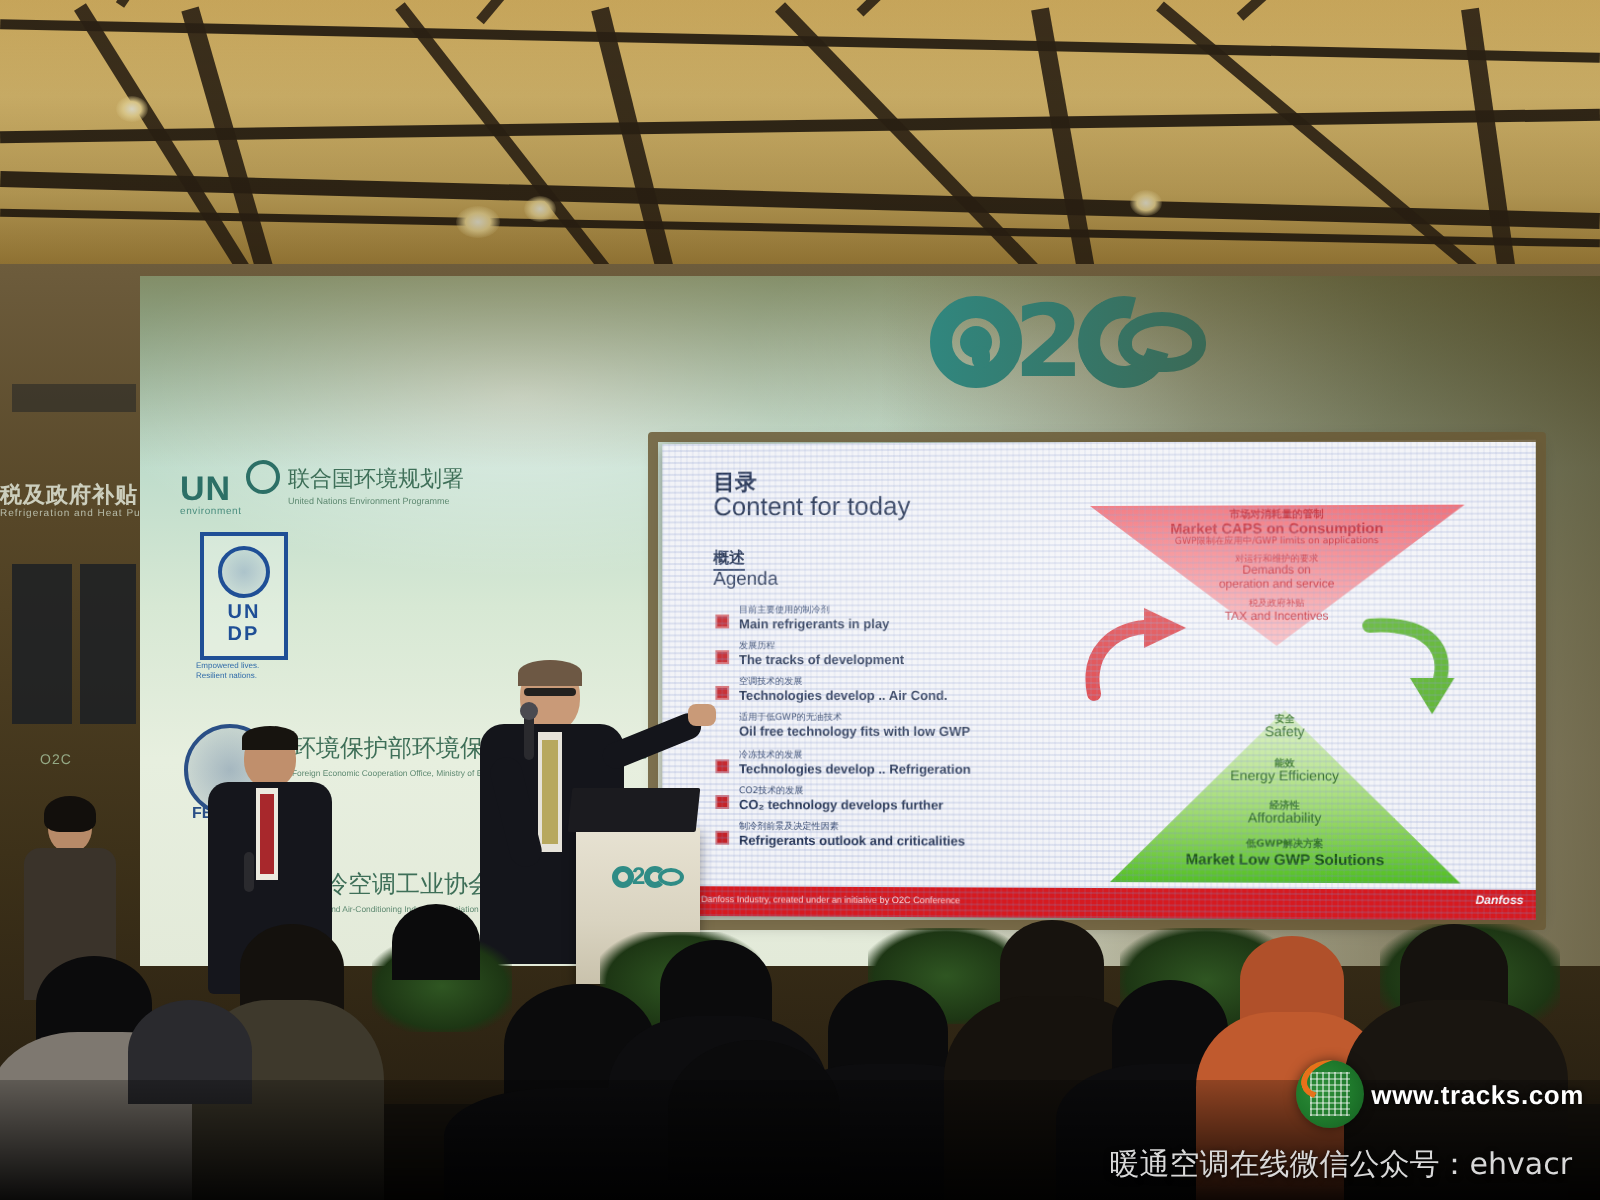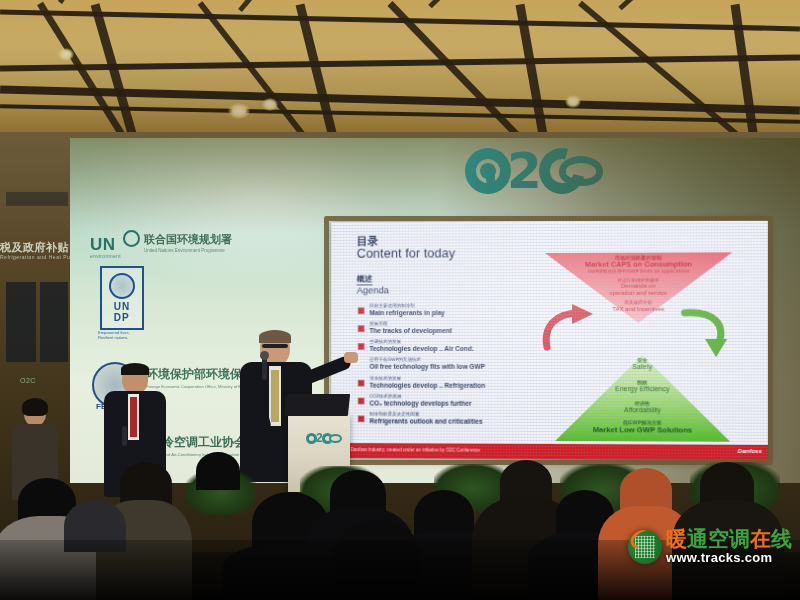--- a/index.html
+++ b/index.html
@@ -40,21 +40,21 @@
   .o2cGlobe{position:absolute;border-radius:50%;background:#2f8c86;}
   .o2c2{color:#2f8c86;font-weight:bold;font-family:"DejaVu Sans",sans-serif;line-height:1;}
   .o2cC{border-radius:50%;border-style:solid;border-color:#2f8c86;box-sizing:border-box;
         border-right-color:transparent;transform:rotate(-30deg);}
   .o2cCloud{position:absolute;border-radius:50%;border:solid #2f8c86;box-sizing:border-box;}
 
   
   .unBlock{position:absolute;}
   .unEnv{color:#2c6f66;font-weight:bold;letter-spacing:.5px;}
   .unSub{color:#4b8e7f;letter-spacing:.3px;}
-  .cnTxt{color:#3e6f58;font-weight:bold;}
+  .cnTxt{color:#3e6f58;font-weight:normal;}
   .cnSub{color:#5f8a72;}
   .undpBox{position:absolute;border:2px solid #1f4f96;background:rgba(255,255,255,.22);
     display:flex;flex-direction:column;align-items:center;justify-content:center;color:#1f4f96;font-weight:bold;}
   .undpSeal{width:22px;height:22px;border-radius:50%;border:2px solid #1f4f96;margin-bottom:2px;
     background:radial-gradient(circle,rgba(31,79,150,.25),rgba(31,79,150,.05));}
   .feco{position:absolute;width:42px;height:42px;border-radius:50%;
     border:2px solid #2a4f86;background:radial-gradient(circle,rgba(42,79,134,.35),rgba(42,79,134,.08));}
 
   
   .screen{position:absolute;left:329px;top:221px;width:437px;height:238px;
@@ -399,20 +399,18 @@
     <div class="audTorso" style="left:598px;top:506px;width:96px;height:94px;background:#c05a2e;"></div>
     <div class="audience" style="left:700px;top:462px;width:54px;height:46px;background:#15120e;"></div>
     <div class="audTorso" style="left:672px;top:500px;width:112px;height:100px;background:#191510;"></div>
     <div class="audience" style="left:64px;top:500px;width:62px;height:52px;background:#2a2a2e;"></div>
   </div>
   <div class="foreDark"></div>
 
   <div class="wm">
     <div class="wmIcon"></div>
     <div class="wmTextWrap">
-      <div class="wmCn">
-        <span>暖</span><span>通</span><span>空</span><span>调</span><span>在</span><span>线</span>
-      </div>
       <div class="wmUrl">www.tracks.com</div>
     </div>
   </div>
+  <div class="wmBottom">暖通空调在线微信公众号：ehvacr</div>
 
 </div>
 
 </body></html>

